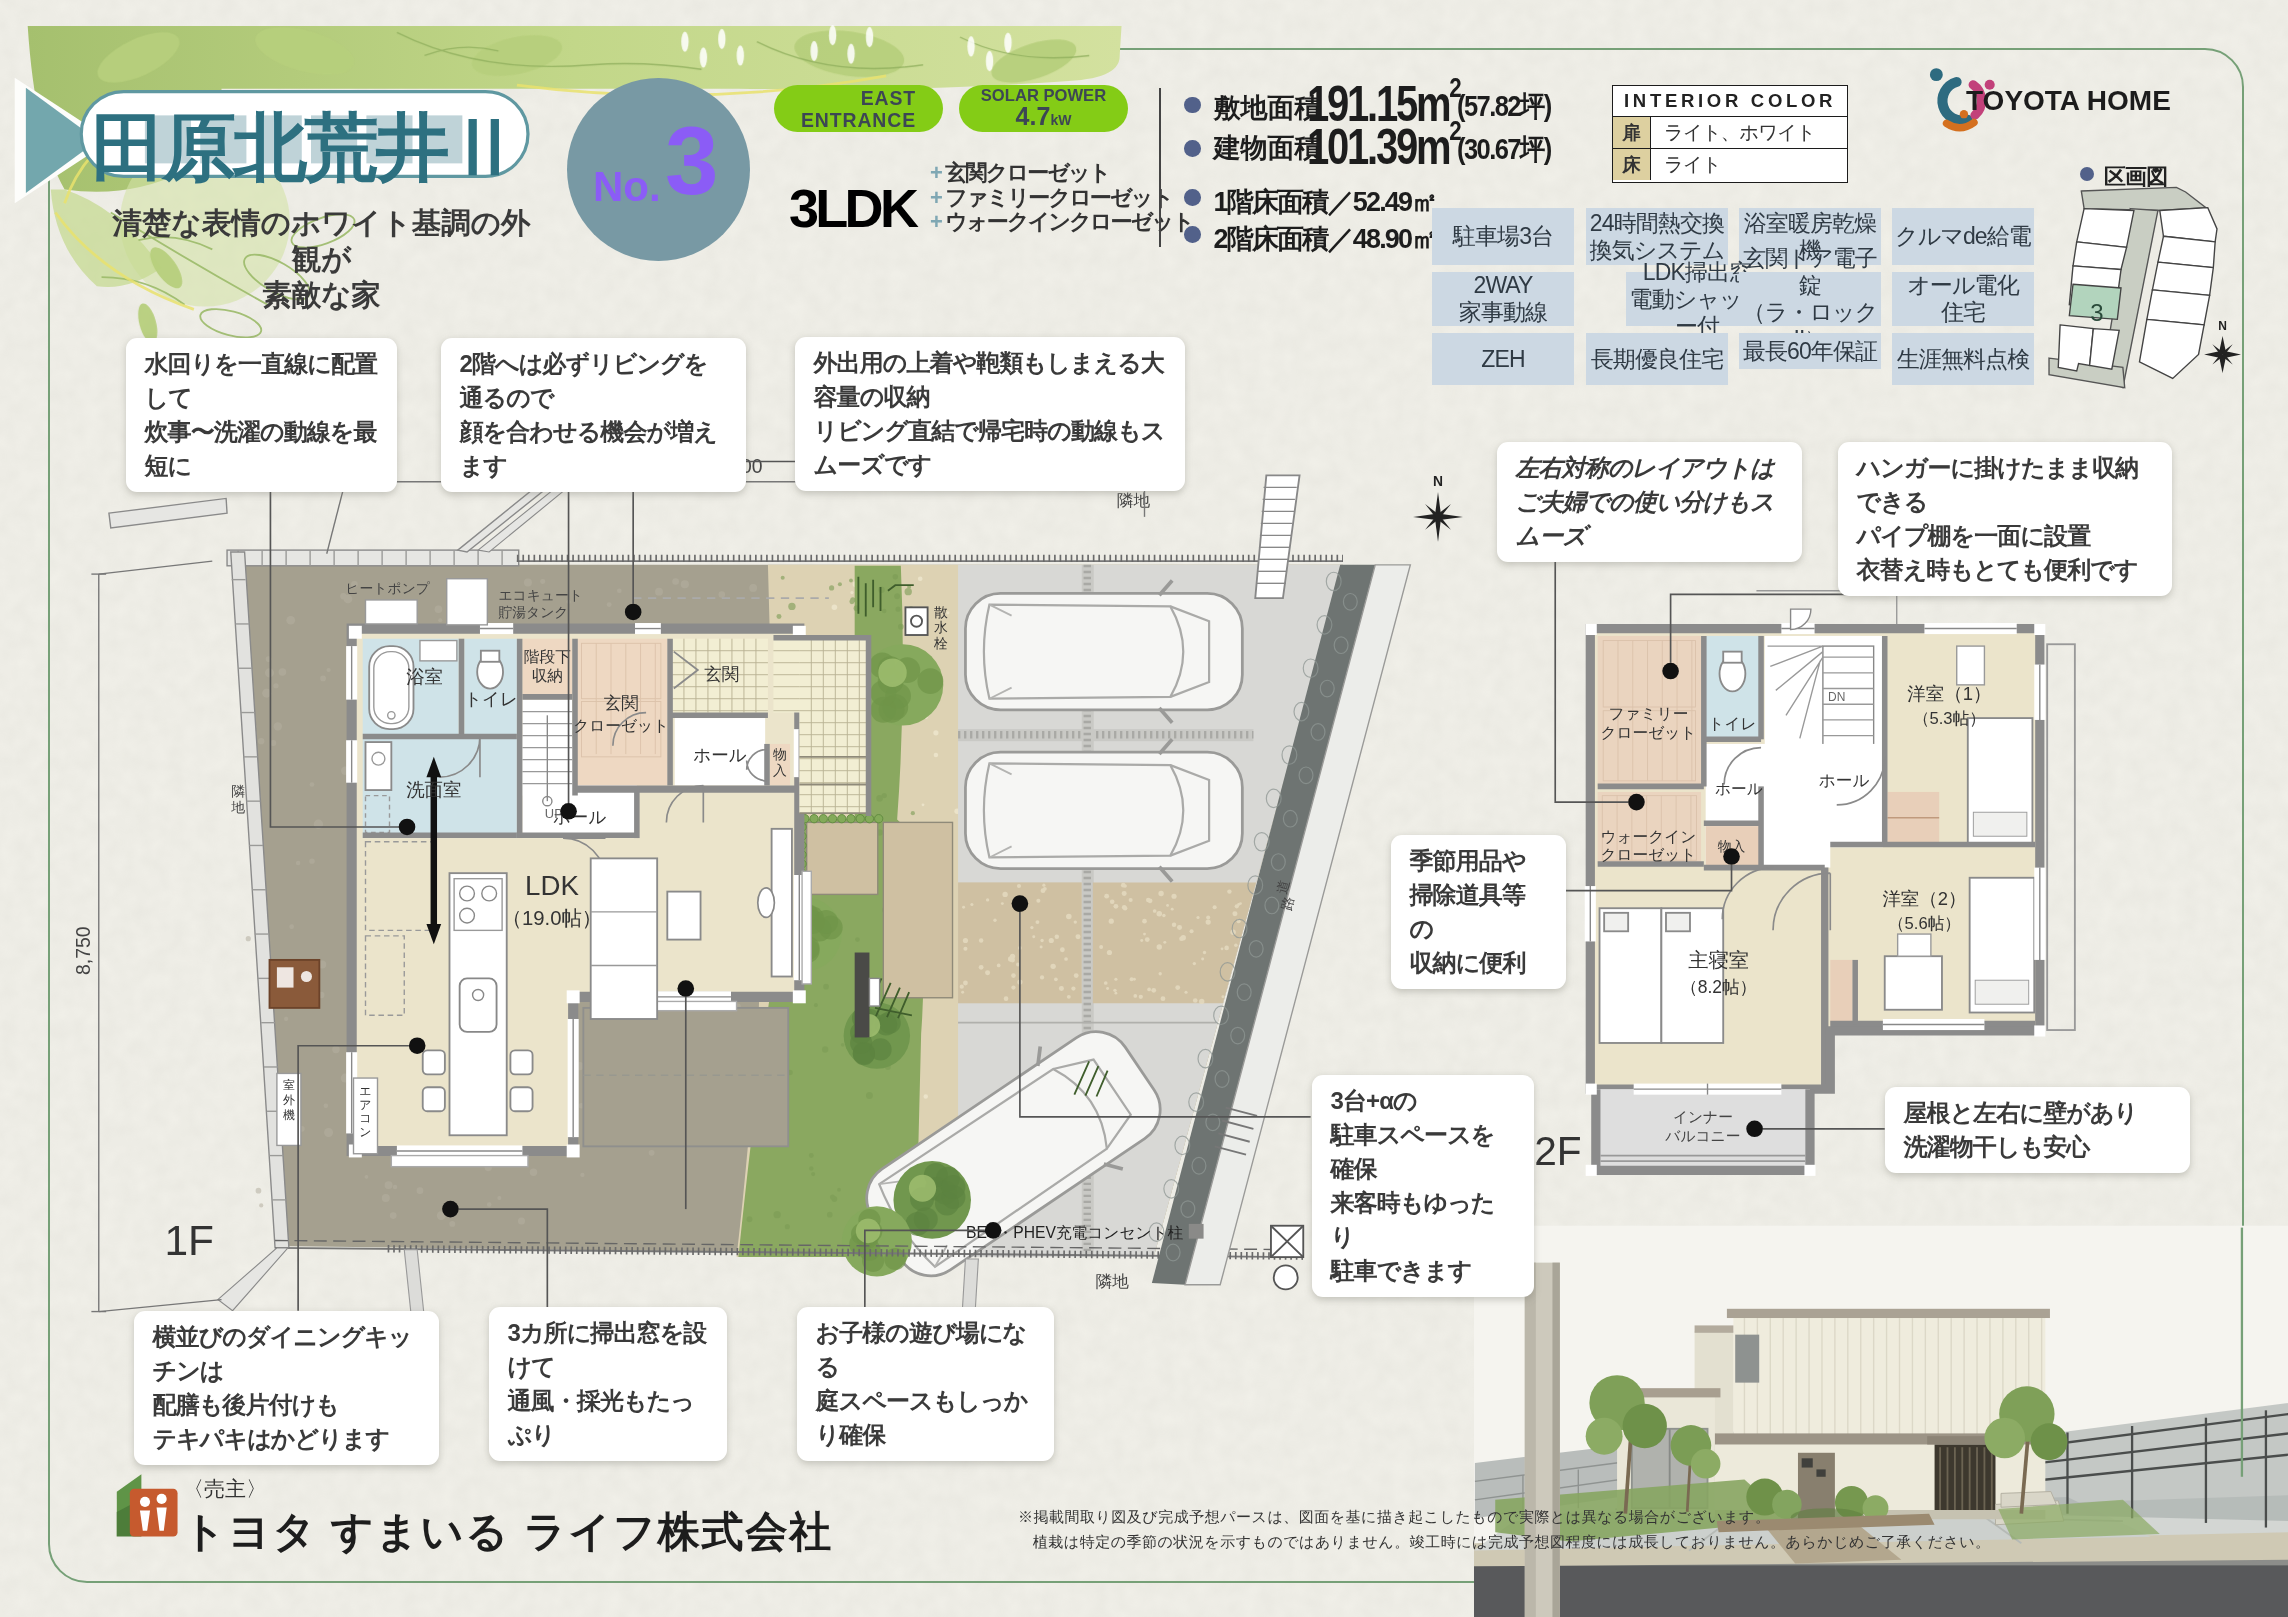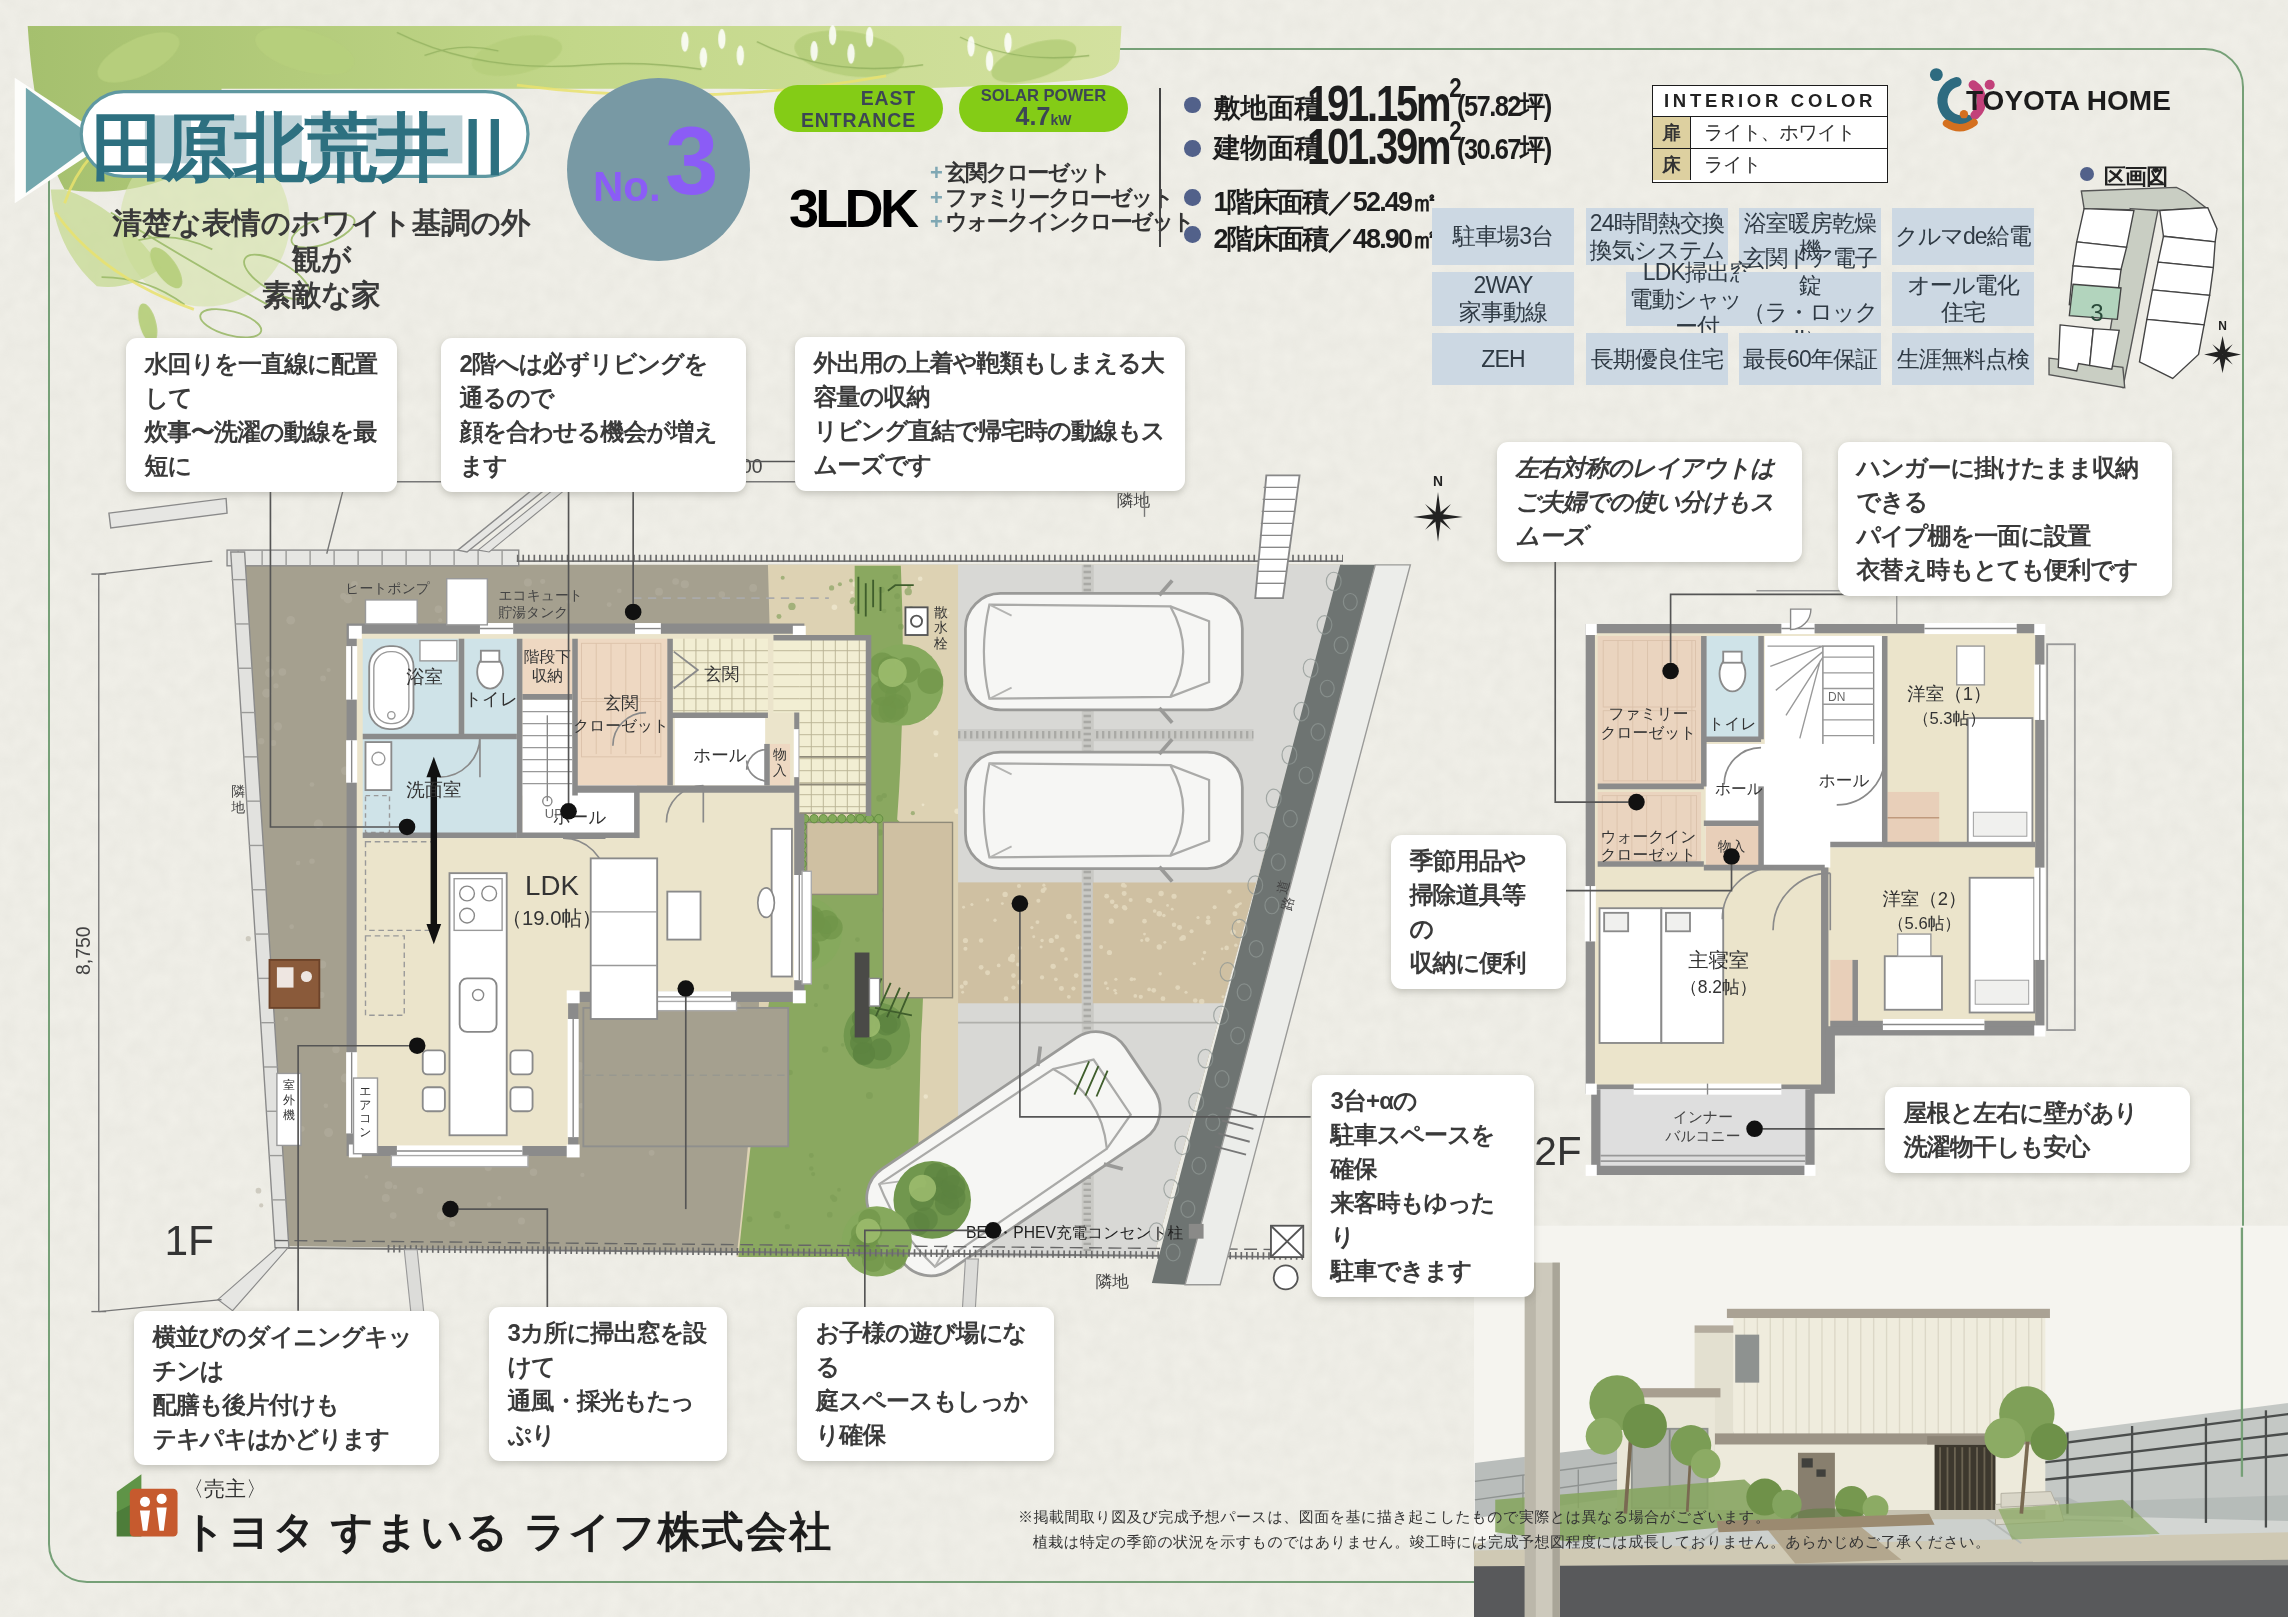--- a/index.html
+++ b/index.html
@@ -139,21 +139,21 @@
   <div style="position:relative;height:37px;">
     <span style="position:absolute;left:0;top:8.3px;width:16.6px;height:16.6px;border-radius:50%;background:#52618a;"></span>
     <span style="position:absolute;left:29.5px;top:2.8px;font-size:27px;letter-spacing:-1.8px;">1階床面積／52.49㎡</span>
   </div>
   <div style="position:relative;height:37px;">
     <span style="position:absolute;left:0;top:8.3px;width:16.6px;height:16.6px;border-radius:50%;background:#52618a;"></span>
     <span style="position:absolute;left:29.5px;top:2.8px;font-size:27px;letter-spacing:-1.8px;">2階床面積／48.90㎡</span>
   </div>
 </div>
 
-<div class="abs" style="left:1612px;top:85px;width:234px;height:96px;background:#fff;border:1.8px solid #1c1c1c;margin-left:40px;">
+<div class="abs" style="left:1612px;top:85px;width:234px;height:96px;background:#fff;border:1.8px solid #1c1c1c;">
   <div style="height:29.5px;border-bottom:1.8px solid #1c1c1c;display:flex;align-items:center;padding-left:11px;font-size:18.5px;font-weight:bold;letter-spacing:3.7px;color:#222;">INTERIOR COLOR</div>
   <div style="height:31px;border-bottom:1.8px solid #1c1c1c;display:flex;">
     <div style="width:37px;background:#ddd0a0;border-right:1.8px solid #1c1c1c;display:flex;align-items:center;justify-content:center;font-size:18.5px;font-weight:bold;">扉</div>
     <div style="flex:1;display:flex;align-items:center;padding-left:13px;font-size:19.4px;letter-spacing:-0.9px;">ライト、ホワイト</div>
   </div>
   <div style="height:31px;display:flex;">
     <div style="width:37px;background:#ddd0a0;border-right:1.8px solid #1c1c1c;display:flex;align-items:center;justify-content:center;font-size:18.5px;font-weight:bold;">床</div>
     <div style="flex:1;display:flex;align-items:center;padding-left:13px;font-size:19.4px;letter-spacing:-0.9px;">ライト</div>
   </div>
 </div>
@@ -176,21 +176,21 @@
 <div class="feat" style="left:1432px;top:208px;width:142px;height:57px;">駐車場3台</div>
 <div class="feat" style="left:1586px;top:208px;width:142px;height:57px;">24時間熱交換<br>換気システム</div>
 <div class="feat" style="left:1739px;top:208px;width:142px;height:57px;">浴室暖房乾燥機</div>
 <div class="feat" style="left:1892px;top:208px;width:142px;height:57px;">クルマde給電</div>
 <div class="feat" style="left:1432px;top:272px;width:142px;height:54px;">2WAY<br>家事動線</div>
 <div class="feat" style="left:1626px;top:272px;width:142px;height:54px;">LDK掃出窓<br>電動シャッター付</div>
 <div class="feat" style="left:1739px;top:272px;width:142px;height:54px;">玄関ドア電子錠<br>（ラ・ロックII）</div>
 <div class="feat" style="left:1892px;top:272px;width:142px;height:54px;">オール電化<br>住宅</div>
 <div class="feat" style="left:1432px;top:333px;width:142px;height:52px;">ZEH</div>
 <div class="feat" style="left:1586px;top:333px;width:142px;height:52px;">長期優良住宅</div>
-<div class="feat" style="left:1739px;top:333px;width:142px;height:52px;">最長60年保証</div>
+<div class="feat" style="left:1739px;top:333px;width:142px;height:36px;">最長60年保証</div>
 <div class="feat" style="left:1892px;top:333px;width:142px;height:52px;">生涯無料点検</div>
 
 <svg id="main" class="abs" style="left:0;top:0" width="2289" height="1618" viewBox="0 0 2480 1753">
 
 <polygon points="255,612 1455,612 1250,1362 298,1350" fill="#a5a08f"></polygon>
 
 <path d="M832,612 L1455,612 L1250,1362 L798,1362 Q812,1240 822,1095 L830,905 L836,760 Z" fill="#ddd2b3"></path>
 <g fill="#b5b0a0" opacity="0.55">
       <circle cx="616" cy="1158" r="4.4"></circle>
       <circle cx="797" cy="1156" r="4.8"></circle>

